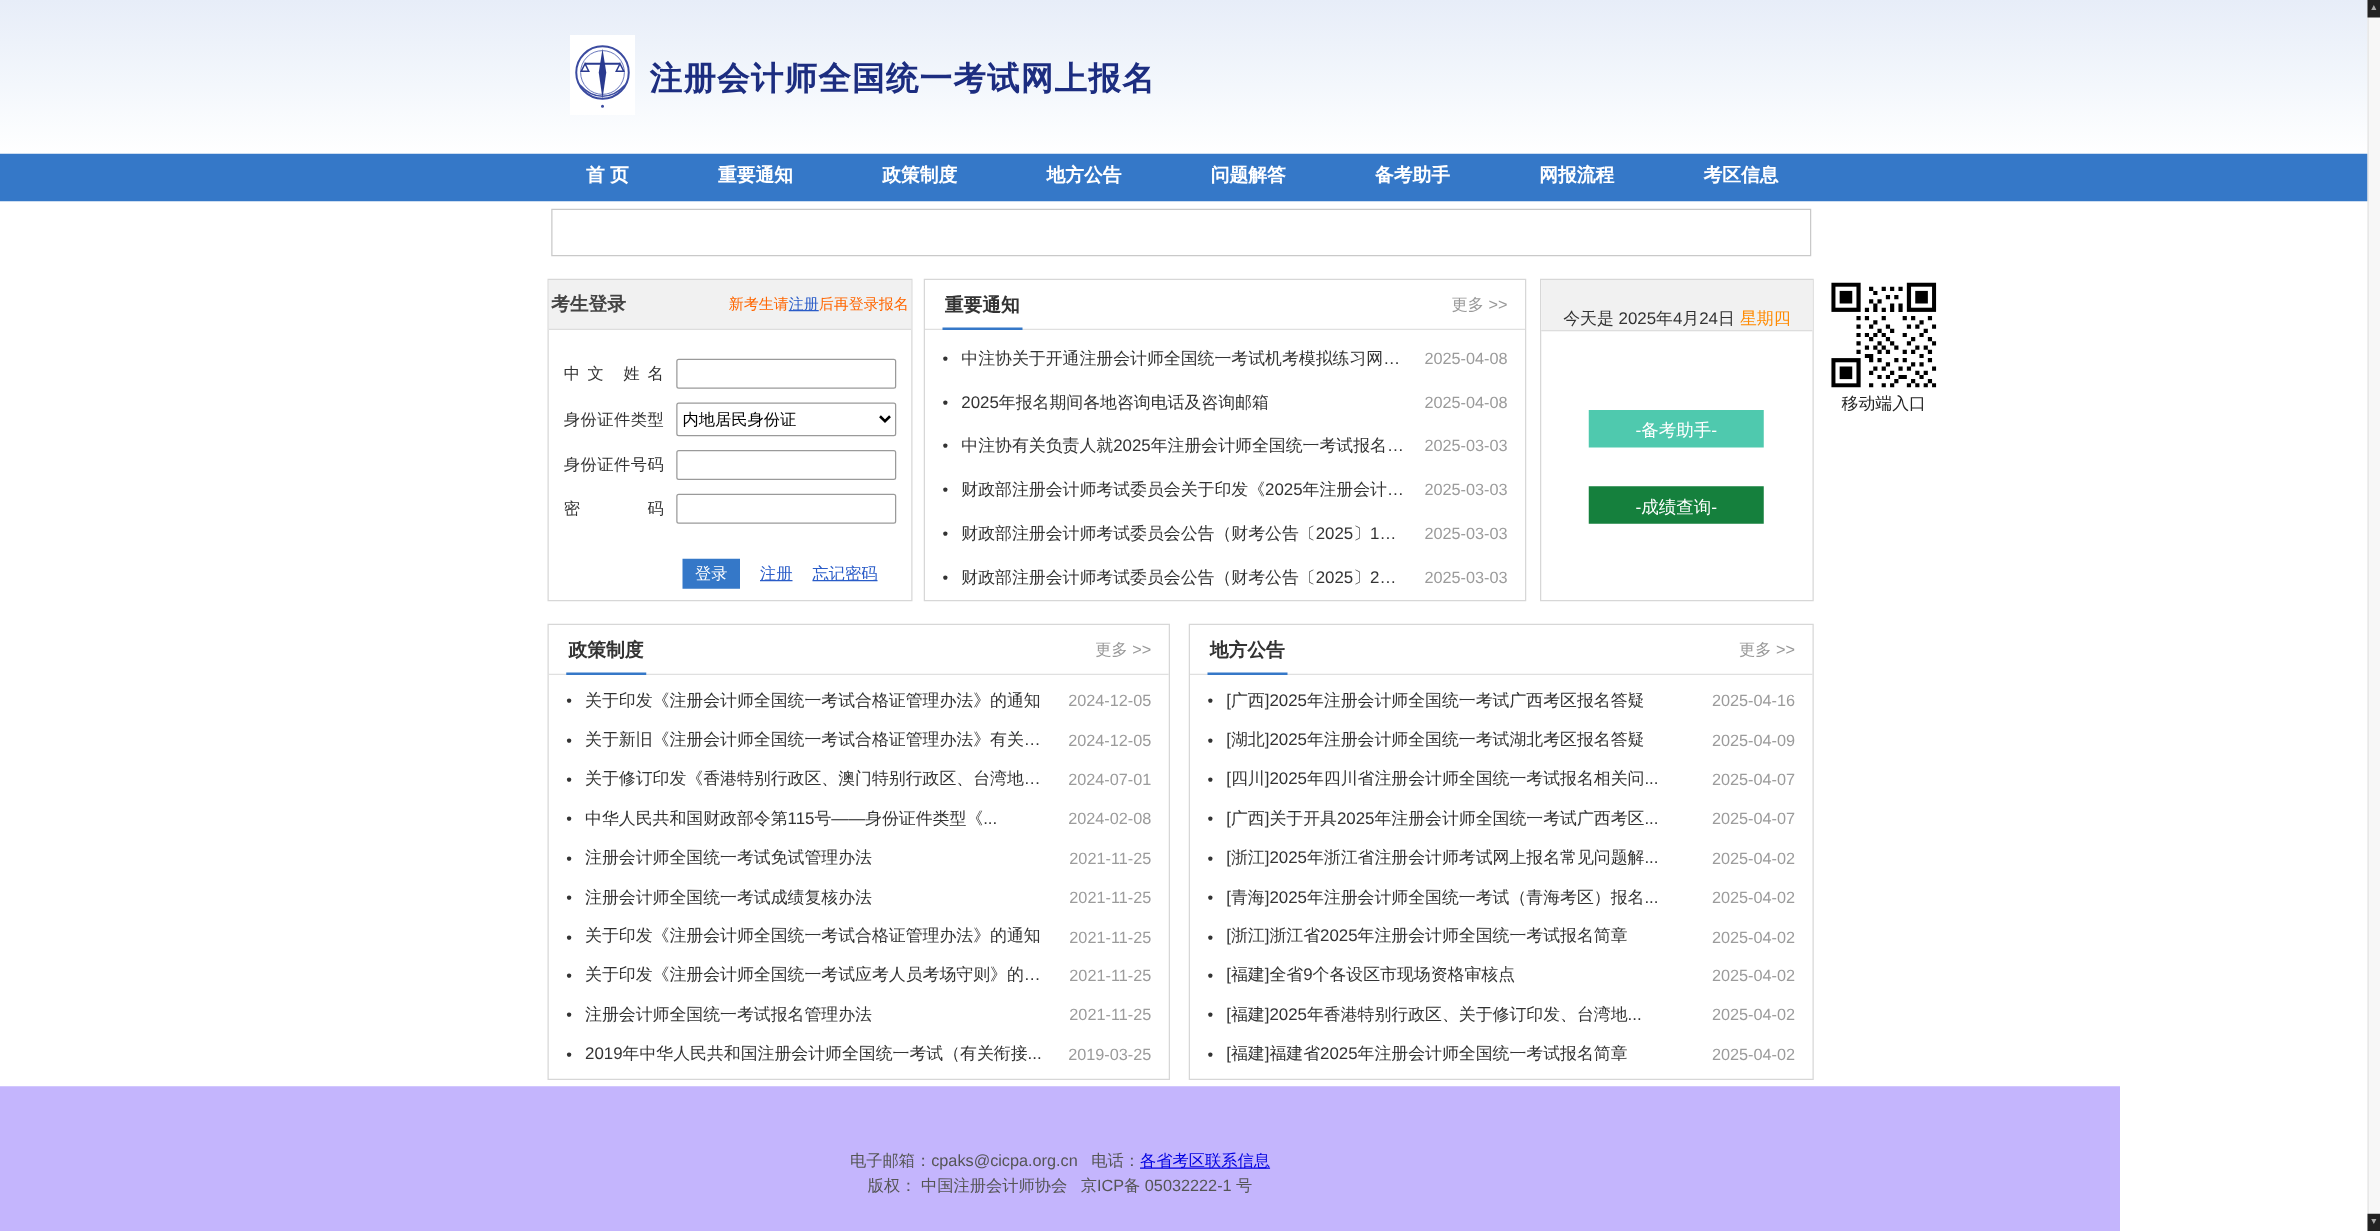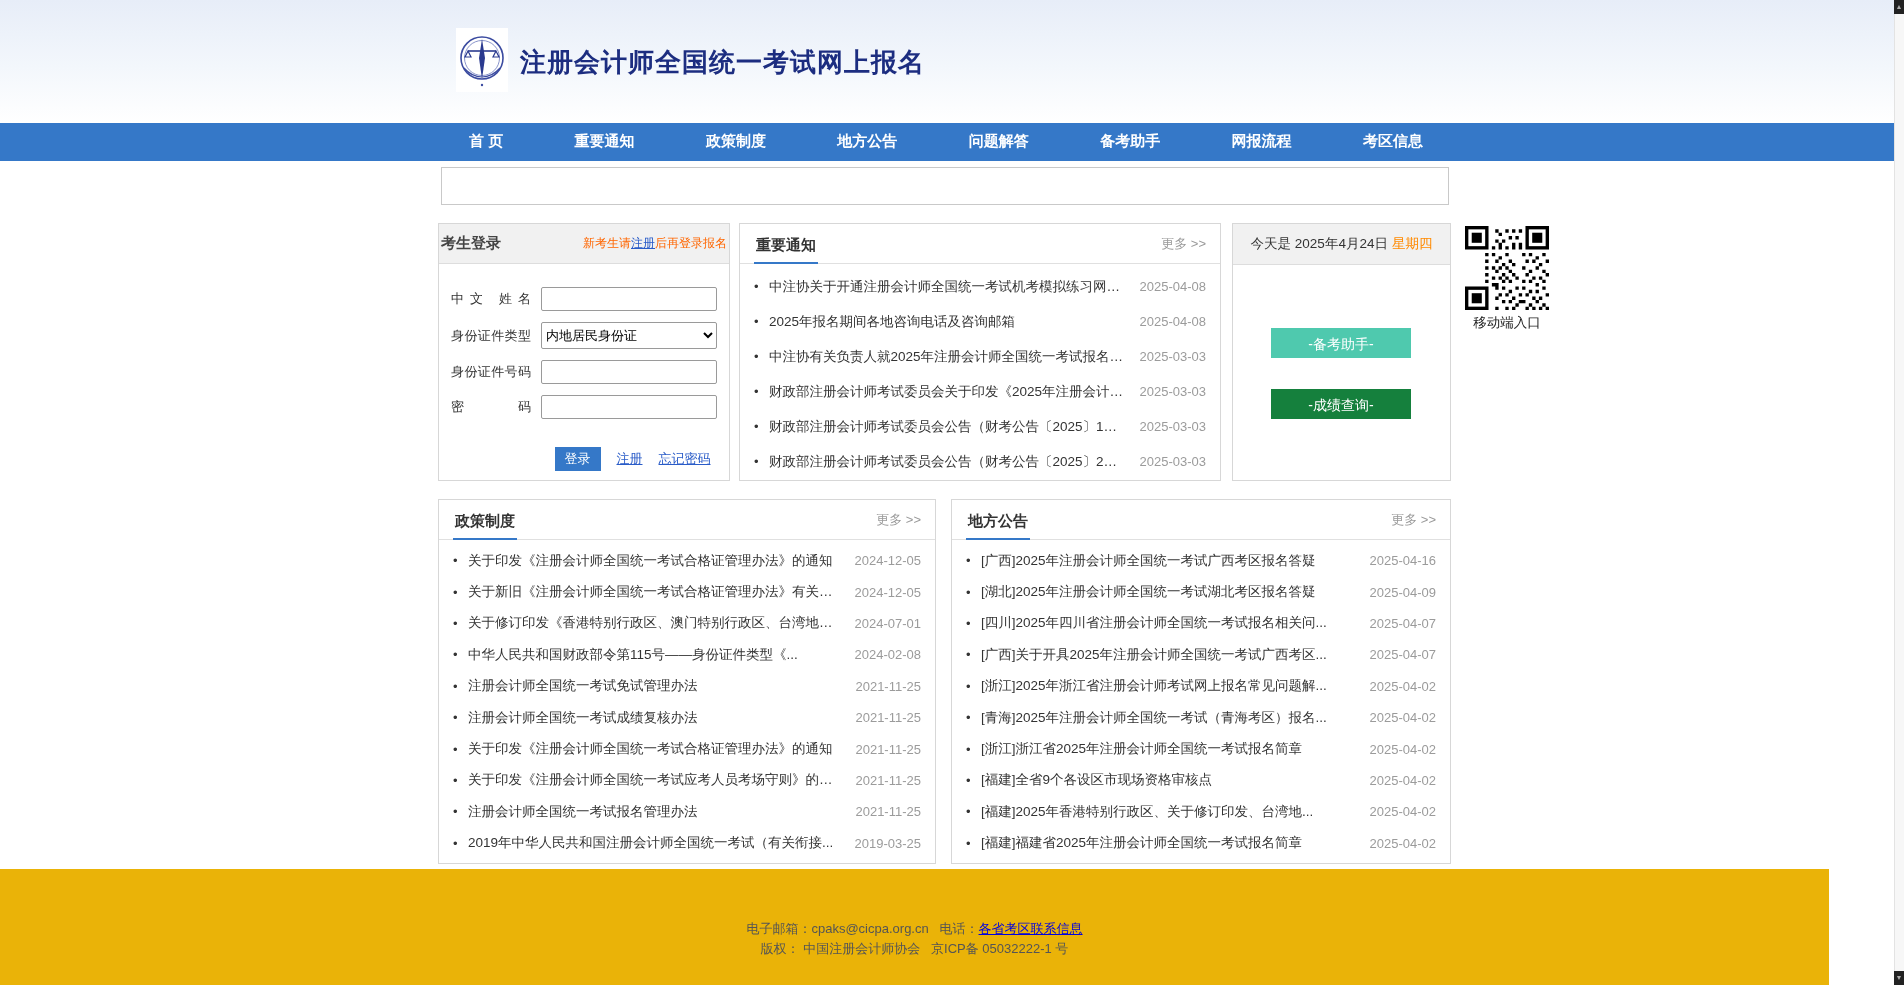--- a/index.html
+++ b/index.html
@@ -44,40 +44,40 @@
   .login-title{font-weight:bold;font-size:15px;color:#444;}
   .login-notice{margin-left:auto;font-size:12px;color:#f60;white-space:nowrap;}
   .lnk{color:#2a5cc8;text-decoration:underline;cursor:pointer;}
   .form{padding:12px 10px 0;}
   .frow{display:flex;align-items:center;margin:11px 2px;}
   .flabel{display:inline-block;width:80px;font-size:13px;color:#333;text-align:justify;
           text-align-last:justify;margin-right:10px;flex:none;}
   .finput{width:176px;height:24px;border:1px solid #9a9a9a;border-radius:2px;background:#fff;
           box-sizing:border-box;font-size:13px;padding:0 4px;}
   select.finput{height:27px;width:180px;padding:0;}
-  .btn-row{display:flex;align-items:center;margin:28px 0 0 97px;gap:16px;justify-content:center;}
+  .btn-row{display:flex;align-items:center;margin:28px 0 0 97px;gap:16px;}
   .login-btn{width:46px;height:24px;background:#3578c8;color:#fff;border:none;font-size:13px;cursor:pointer;}
   .form-link{font-size:13px;color:#2a5cc8;text-decoration:underline;cursor:pointer;}
 
   
   .info-head{height:40px;background:#f1f1f1;border-bottom:1px solid #ddd;display:flex;
-             align-items:center;justify-content:center;font-size:13.5px;color:#333;}
+             align-items:flex-end;justify-content:center;font-size:13.5px;color:#333;}
   .wk{color:#ff8a00;margin-left:4px;}
   .info-btn{position:absolute;left:38px;width:140px;height:30px;color:#fff;font-size:14px;border:none;
             cursor:pointer;text-align:center;line-height:30px;}
   .btn-teal{top:104px;background:#4fc9ae;}
   .btn-blue{top:165px;background:#15803d;}
 
   
   .qr{position:absolute;left:1465px;top:226px;width:84px;text-align:center;}
   .qr svg{display:block;}
   .qr-label{margin-top:4px;font-size:13.5px;color:#222;}
 
   
-  .footer{position:absolute;left:0;top:869px;width:1829px;height:116px;background:#eab308;}
+  .footer{position:absolute;left:0;top:869px;width:1696px;height:116px;background:#c4b5fd;}
   .fline{text-align:center;font-size:13px;color:#555;line-height:20px;}
   .fline:first-child{padding-top:50px;}
   .flink{color:#0000e0;text-decoration:underline;cursor:pointer;}
 
   
   .sb{position:absolute;right:0;top:0;width:10px;height:985px;background:#f7f7f7;border-left:1px solid #e3e3e3;box-sizing:border-box;}
   .sb-btn{position:absolute;right:0;width:10px;height:14px;background:#222;color:#aaa;font-size:7px;
           line-height:14px;text-align:center;cursor:pointer;}
   .sb-top{top:0;} .sb-bottom{bottom:0;}
 </style>

